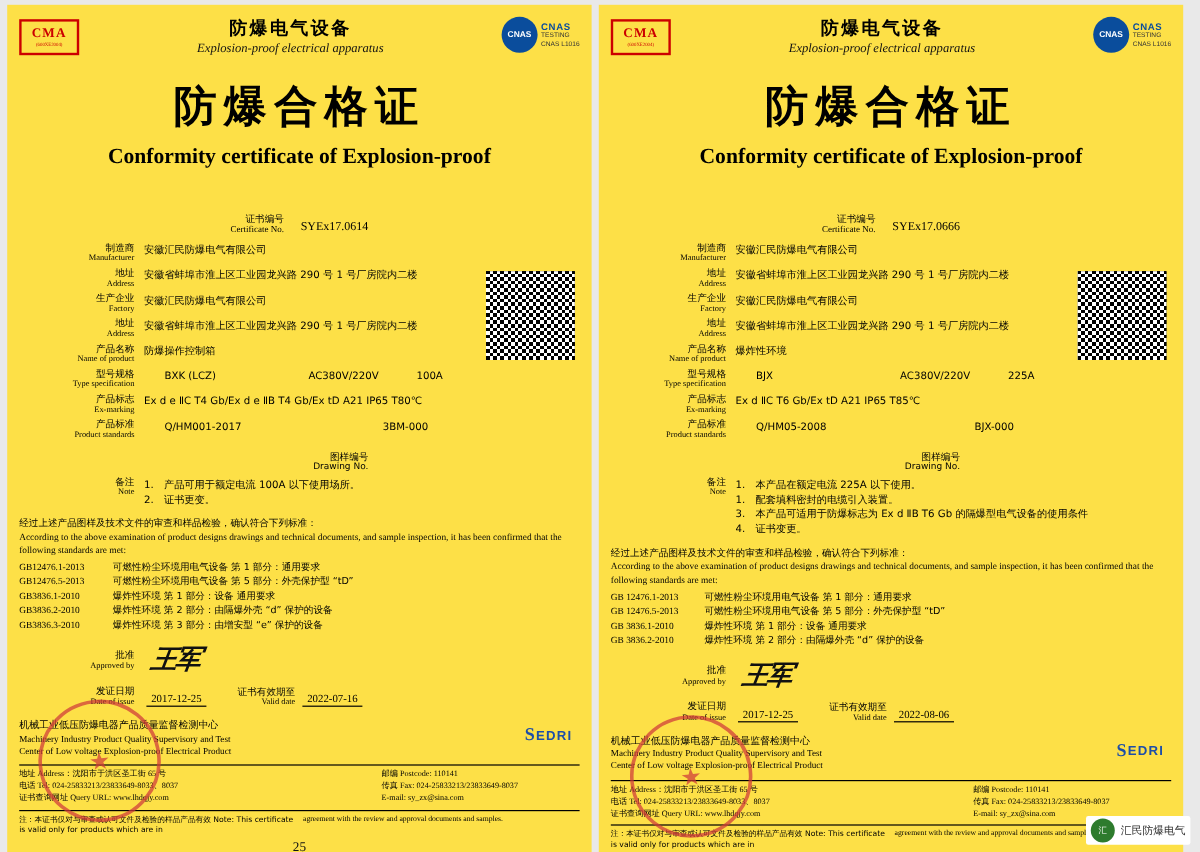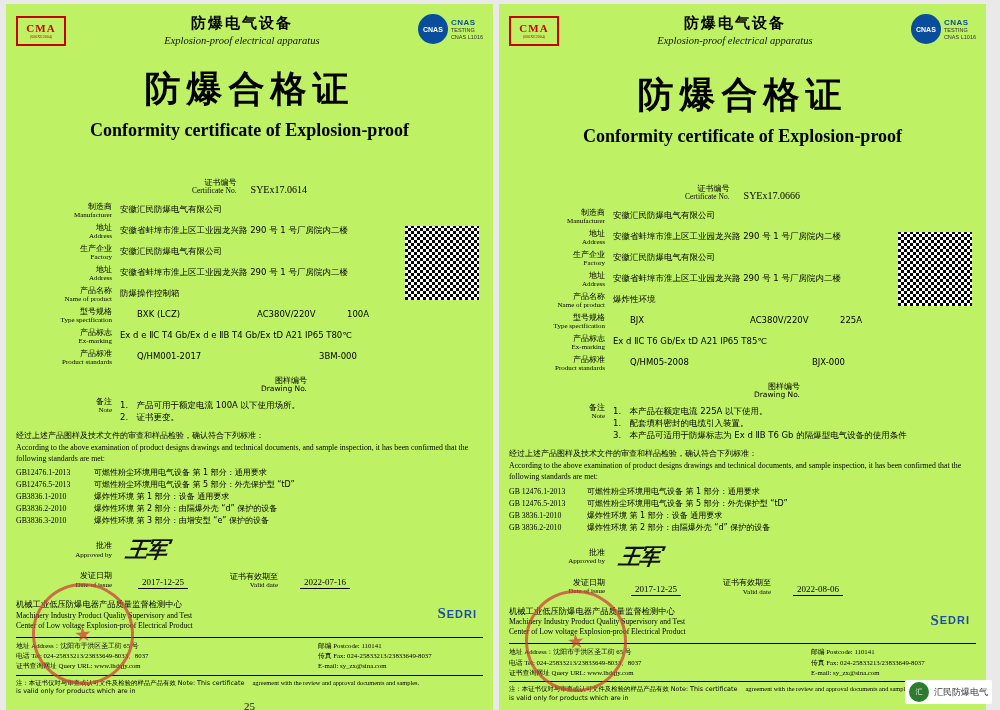--- a/index.html
+++ b/index.html
@@ -13,21 +13,21 @@
     position:relative;
     width:1000px;height:710px;
     display:flex;
     gap:6px;
     padding:4px 6px 0 6px;
     box-sizing:border-box;
   }
   .cert{
     position:relative;
     width:487px;
-    background:#bef264;
+    background:#fde047;
     box-sizing:border-box;
     padding:8px 10px 4px 10px;
     display:flex;
     flex-direction:column;
   }
   
   .cert-head{
     display:flex;align-items:flex-start;justify-content:space-between;
     height:40px;
   }
@@ -115,21 +115,21 @@
   .std-list .sname{flex:1;font-family:"DejaVu Sans", sans-serif;font-size:8px;}
 
   
   .approve{display:flex;align-items:center;margin-top:8px;}
   .approve .info-lbl{width:96px;flex:0 0 96px;}
   .sign{
     font-family:"DejaVu Serif", serif;font-size:22px;font-style:italic;
     font-weight:bold;color:#111;margin-left:6px;letter-spacing:-2px;
     transform:skewX(-8deg);
   }
-  .dates{display:flex;align-items:flex-end;margin-top:6px;gap:16px;}
+  .dates{display:flex;align-items:flex-end;margin-top:6px;}
   .dates .info-lbl{width:96px;flex:0 0 96px;}
   .date-val{font-size:9px;border-bottom:1px solid #000;padding:0 4px 1px 4px;margin-left:2px;}
   .valid-lbl{margin-left:26px;text-align:right;line-height:1.15;}
   .valid-lbl .cn{font-size:8px;font-family:"DejaVu Sans", sans-serif;display:block;}
   .valid-lbl .en{font-size:7px;display:block;}
   .valid-val{font-size:9px;border-bottom:1px solid #000;padding:0 4px 1px 4px;margin-left:6px;}
 
   
   .footer{margin-top:10px;position:relative;}
   .org{font-size:7.6px;line-height:1.35;}
@@ -507,20 +507,21 @@
 
       <div class="info-row">
         <div class="info-lbl">
           <span class="cn">备注</span>
           <span class="en">Note</span>
         </div>
         <div class="info-val note-list">
           <div>1.　本产品在额定电流 225A 以下使用。</div>
           <div>1.　配套填料密封的电缆引入装置。</div>
           <div>3.　本产品可适用于防爆标志为 Ex d ⅡB T6 Gb 的隔爆型电气设备的使用条件</div>
+          <div>4.　证书变更。</div>
         </div>
       </div>
     </div>
 
     <div class="statement">
       <div class="cn">经过上述产品图样及技术文件的审查和样品检验，确认符合下列标准：</div>
       <div>According to the above examination of product designs drawings and technical documents, and sample inspection, it has been confirmed that the following standards are met:</div>
     </div>
 
     <div class="std-list">

